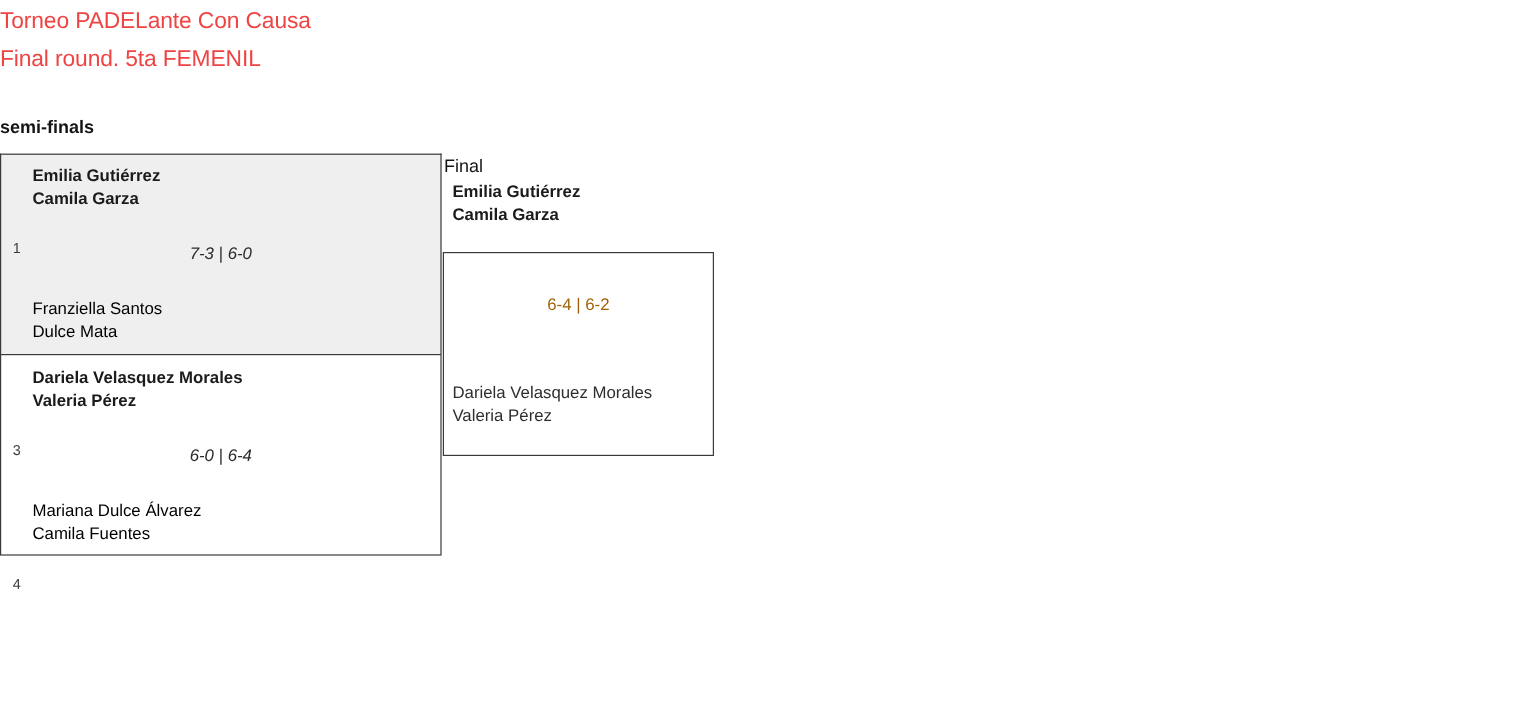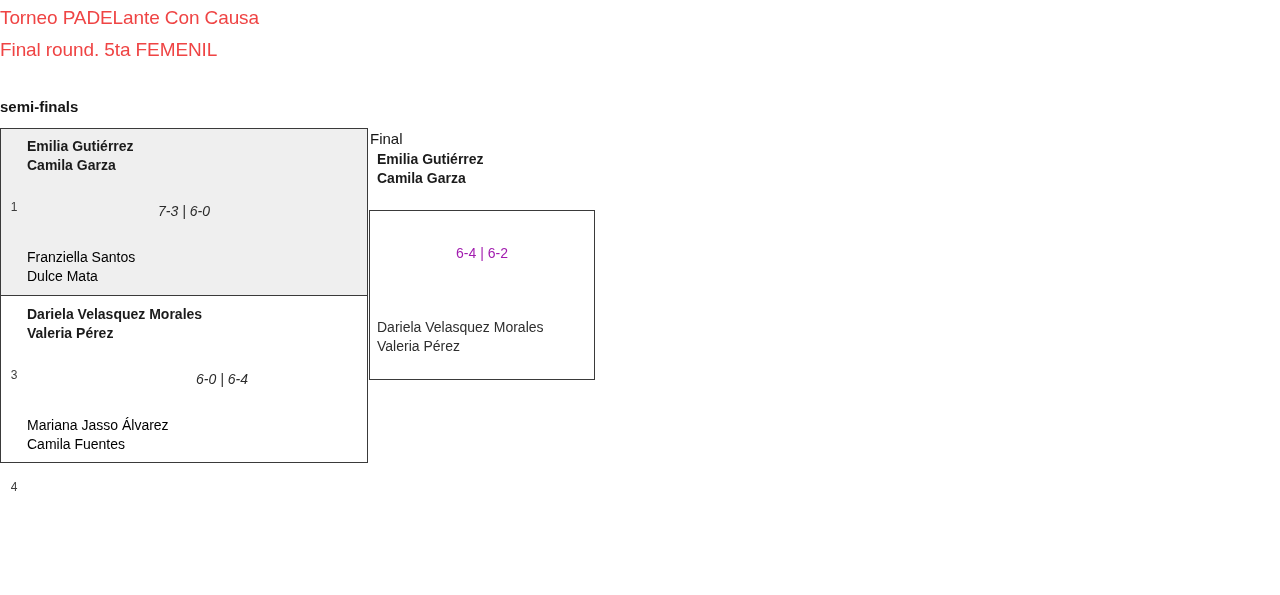--- a/index.html
+++ b/index.html
@@ -77,40 +77,40 @@
   
   #sf1-seed-top{top:110px;}
   #sf1-team-top{top:47px;}
   #sf1-score{top:112px;}
   #sf1-seed-bot{top:222px;}
   #sf1-team-bot{top:158px;}
 
   
   #sf2-seed-top{top:278px;}
   #sf2-team-top{top:215px;}
-  #sf2-score{top:280px;margin-left:38px;}
+  #sf2-score{top:280px;}
   #sf2-seed-bot{top:390px;}
   #sf2-team-bot{top:326px;}
 
   
   #final-box{
     position:absolute;left:369px;top:120px;width:226px;height:170px;
     border:1px solid #3a3a3a;background:#ffffff;box-sizing:border-box;
   }
   .final-team{
     position:absolute;left:377px;width:220px;
     font-size:14px;line-height:19px;
   }
   .final-team.winner{font-weight:700;color:#1b1b1b;}
   .final-team.loser{font-weight:400;color:#2e2e2e;}
   #final-team-top{top:60px;}
   #final-team-bot{top:228px;}
   #final-score{
     position:absolute;left:369px;top:154px;width:226px;
-    text-align:center;font-size:14px;line-height:18px;color:#a21caf;
+    text-align:center;font-size:14px;line-height:18px;color:#a16207;
   }
 </style>
 </head>
 <body>
 
 <div id="page-header">
 
   <div id="title-block">
     <div class="title-line">Torneo PADELante Con Causa</div>
     <div class="title-line">Final round. 5ta FEMENIL</div>
@@ -141,21 +141,21 @@
   <div class="sf-block" id="sf-block-2"></div>
 
   <div class="seed" id="sf2-seed-top">3</div>
   <div class="team winner" id="sf2-team-top">
     <div class="team-line">Dariela Velasquez Morales</div>
     <div class="team-line">Valeria Pérez</div>
   </div>
   <div class="score" id="sf2-score">6-0 | 6-4</div>
   <div class="seed" id="sf2-seed-bot">4</div>
   <div class="team loser" id="sf2-team-bot">
-    <div class="team-line">Mariana Jasso Álvarez</div>
+    <div class="team-line">Mariana Dulce Álvarez</div>
     <div class="team-line">Camila Fuentes</div>
   </div>
 
   <div id="final-box"></div>
 
   <div class="final-team winner" id="final-team-top">
     <div class="team-line">Emilia Gutiérrez</div>
     <div class="team-line">Camila Garza</div>
   </div>
   <div id="final-score">6-4 | 6-2</div>

